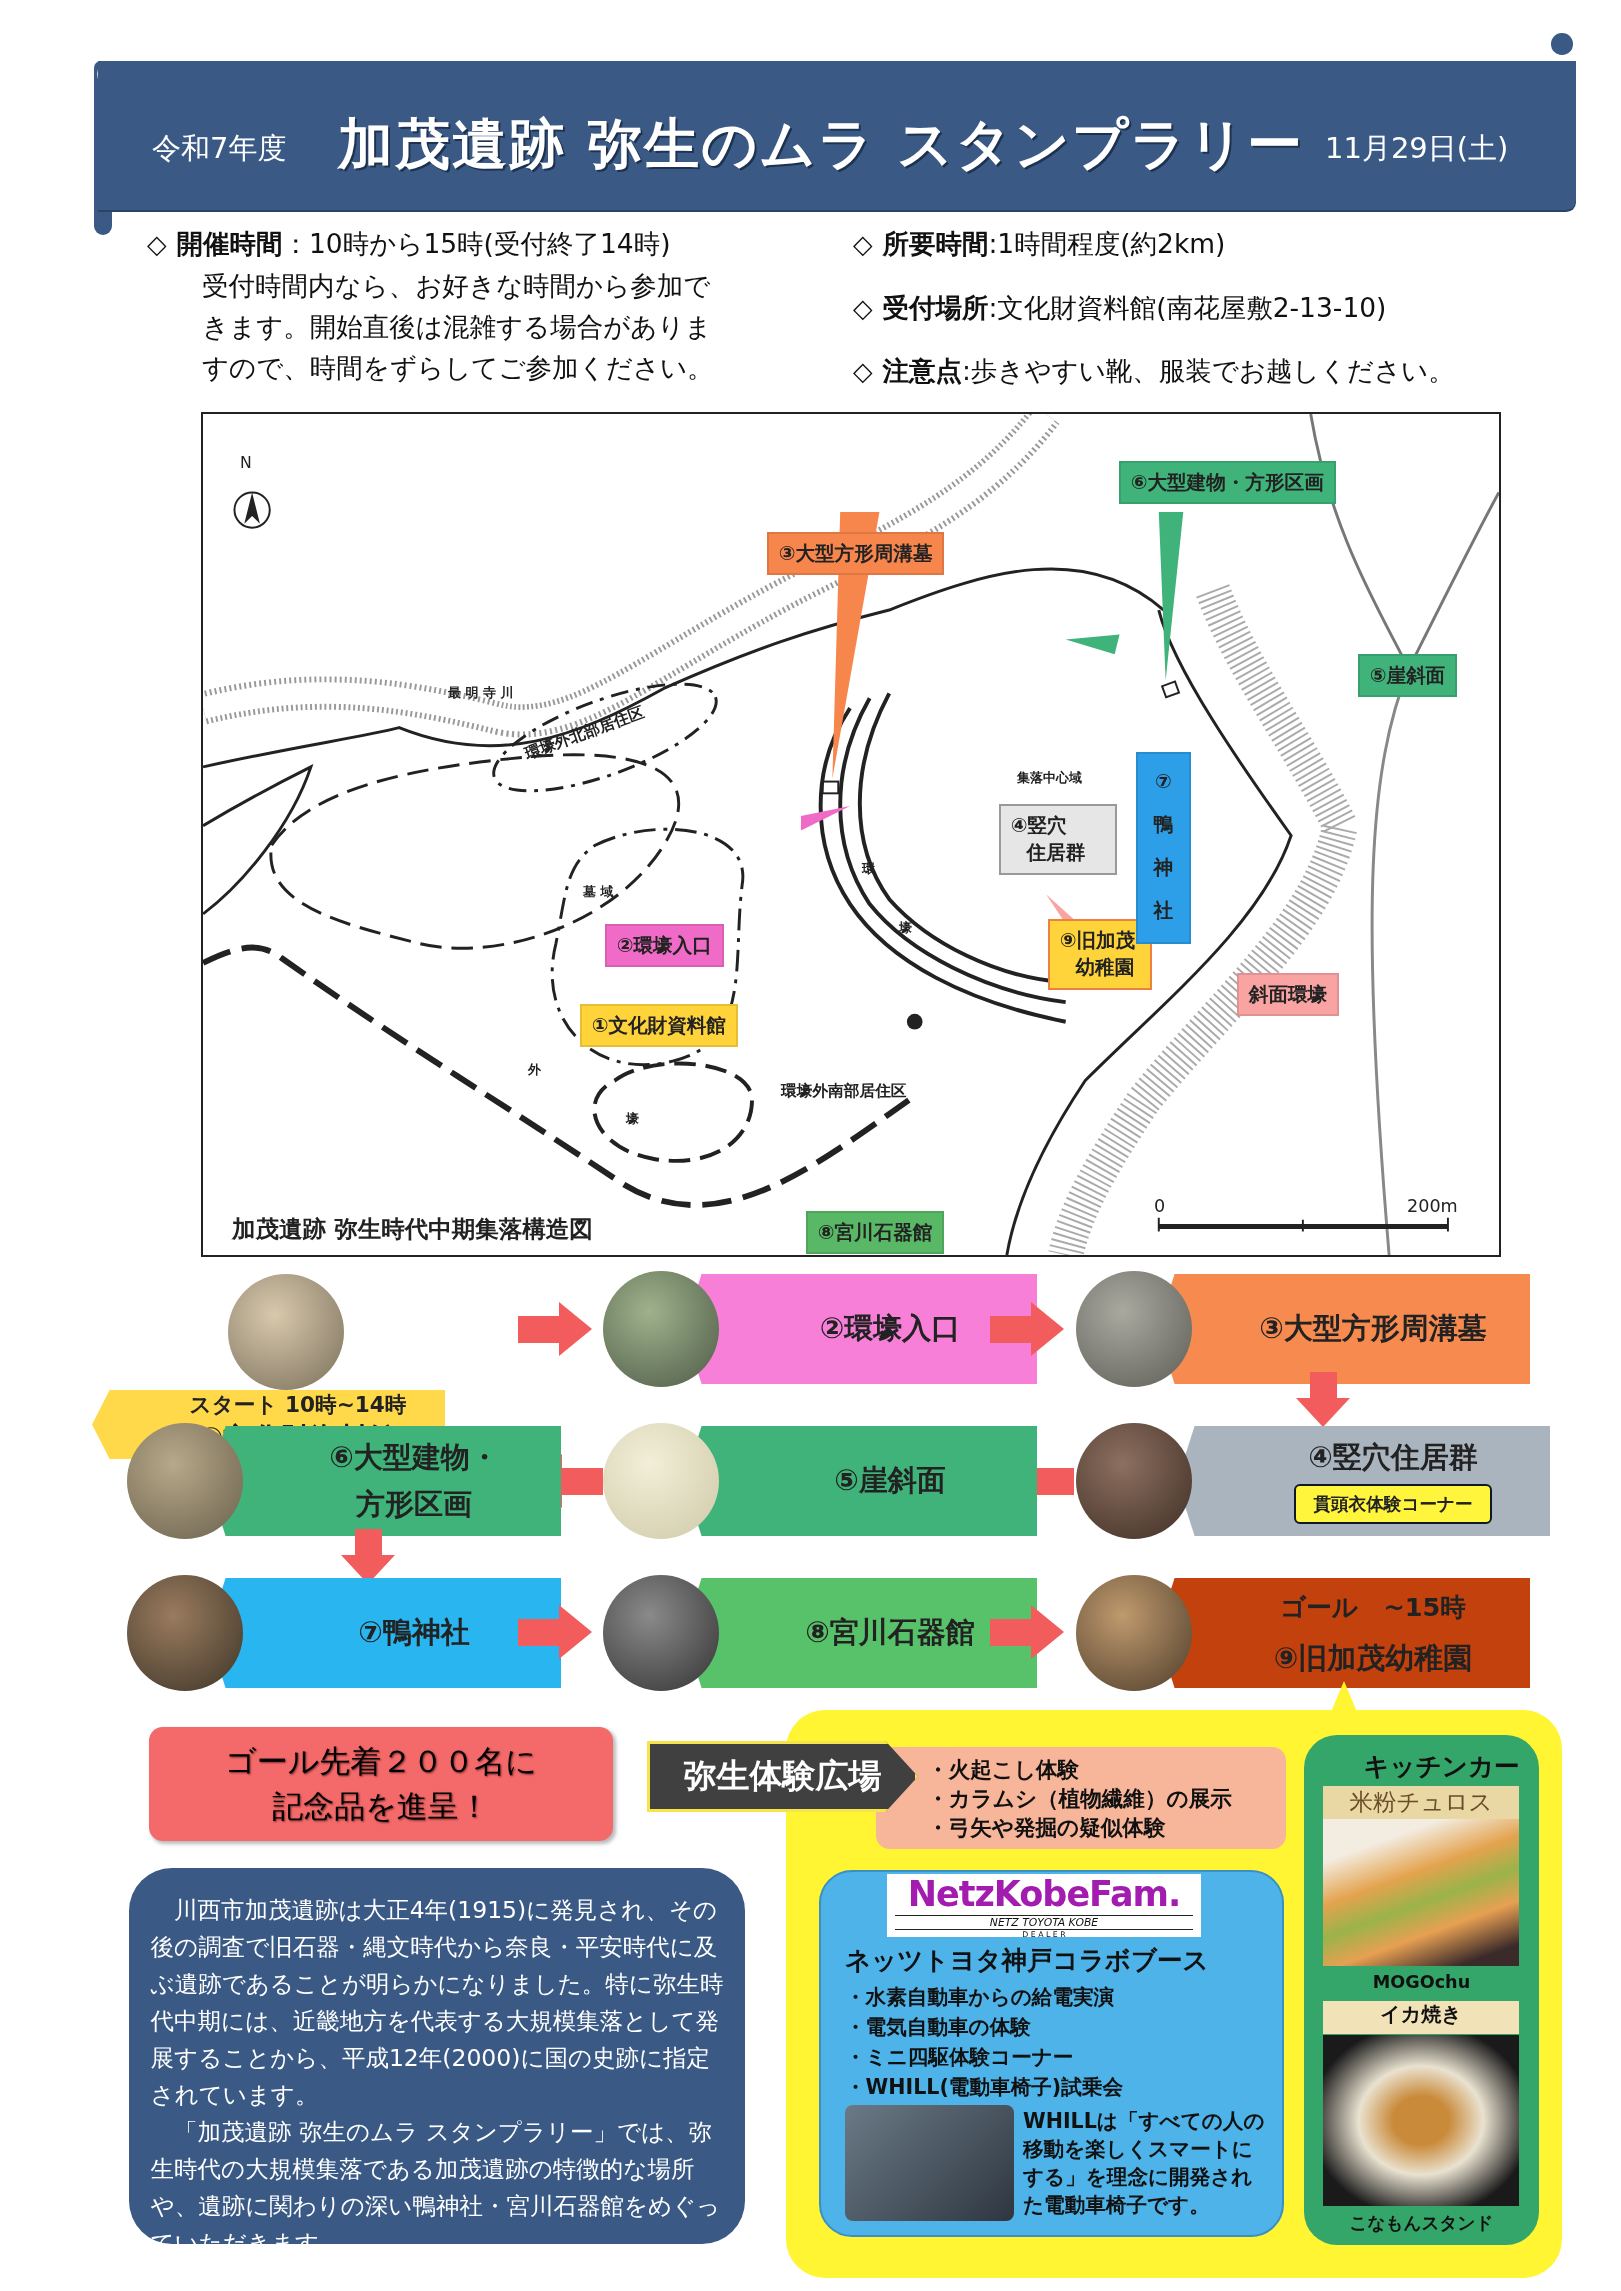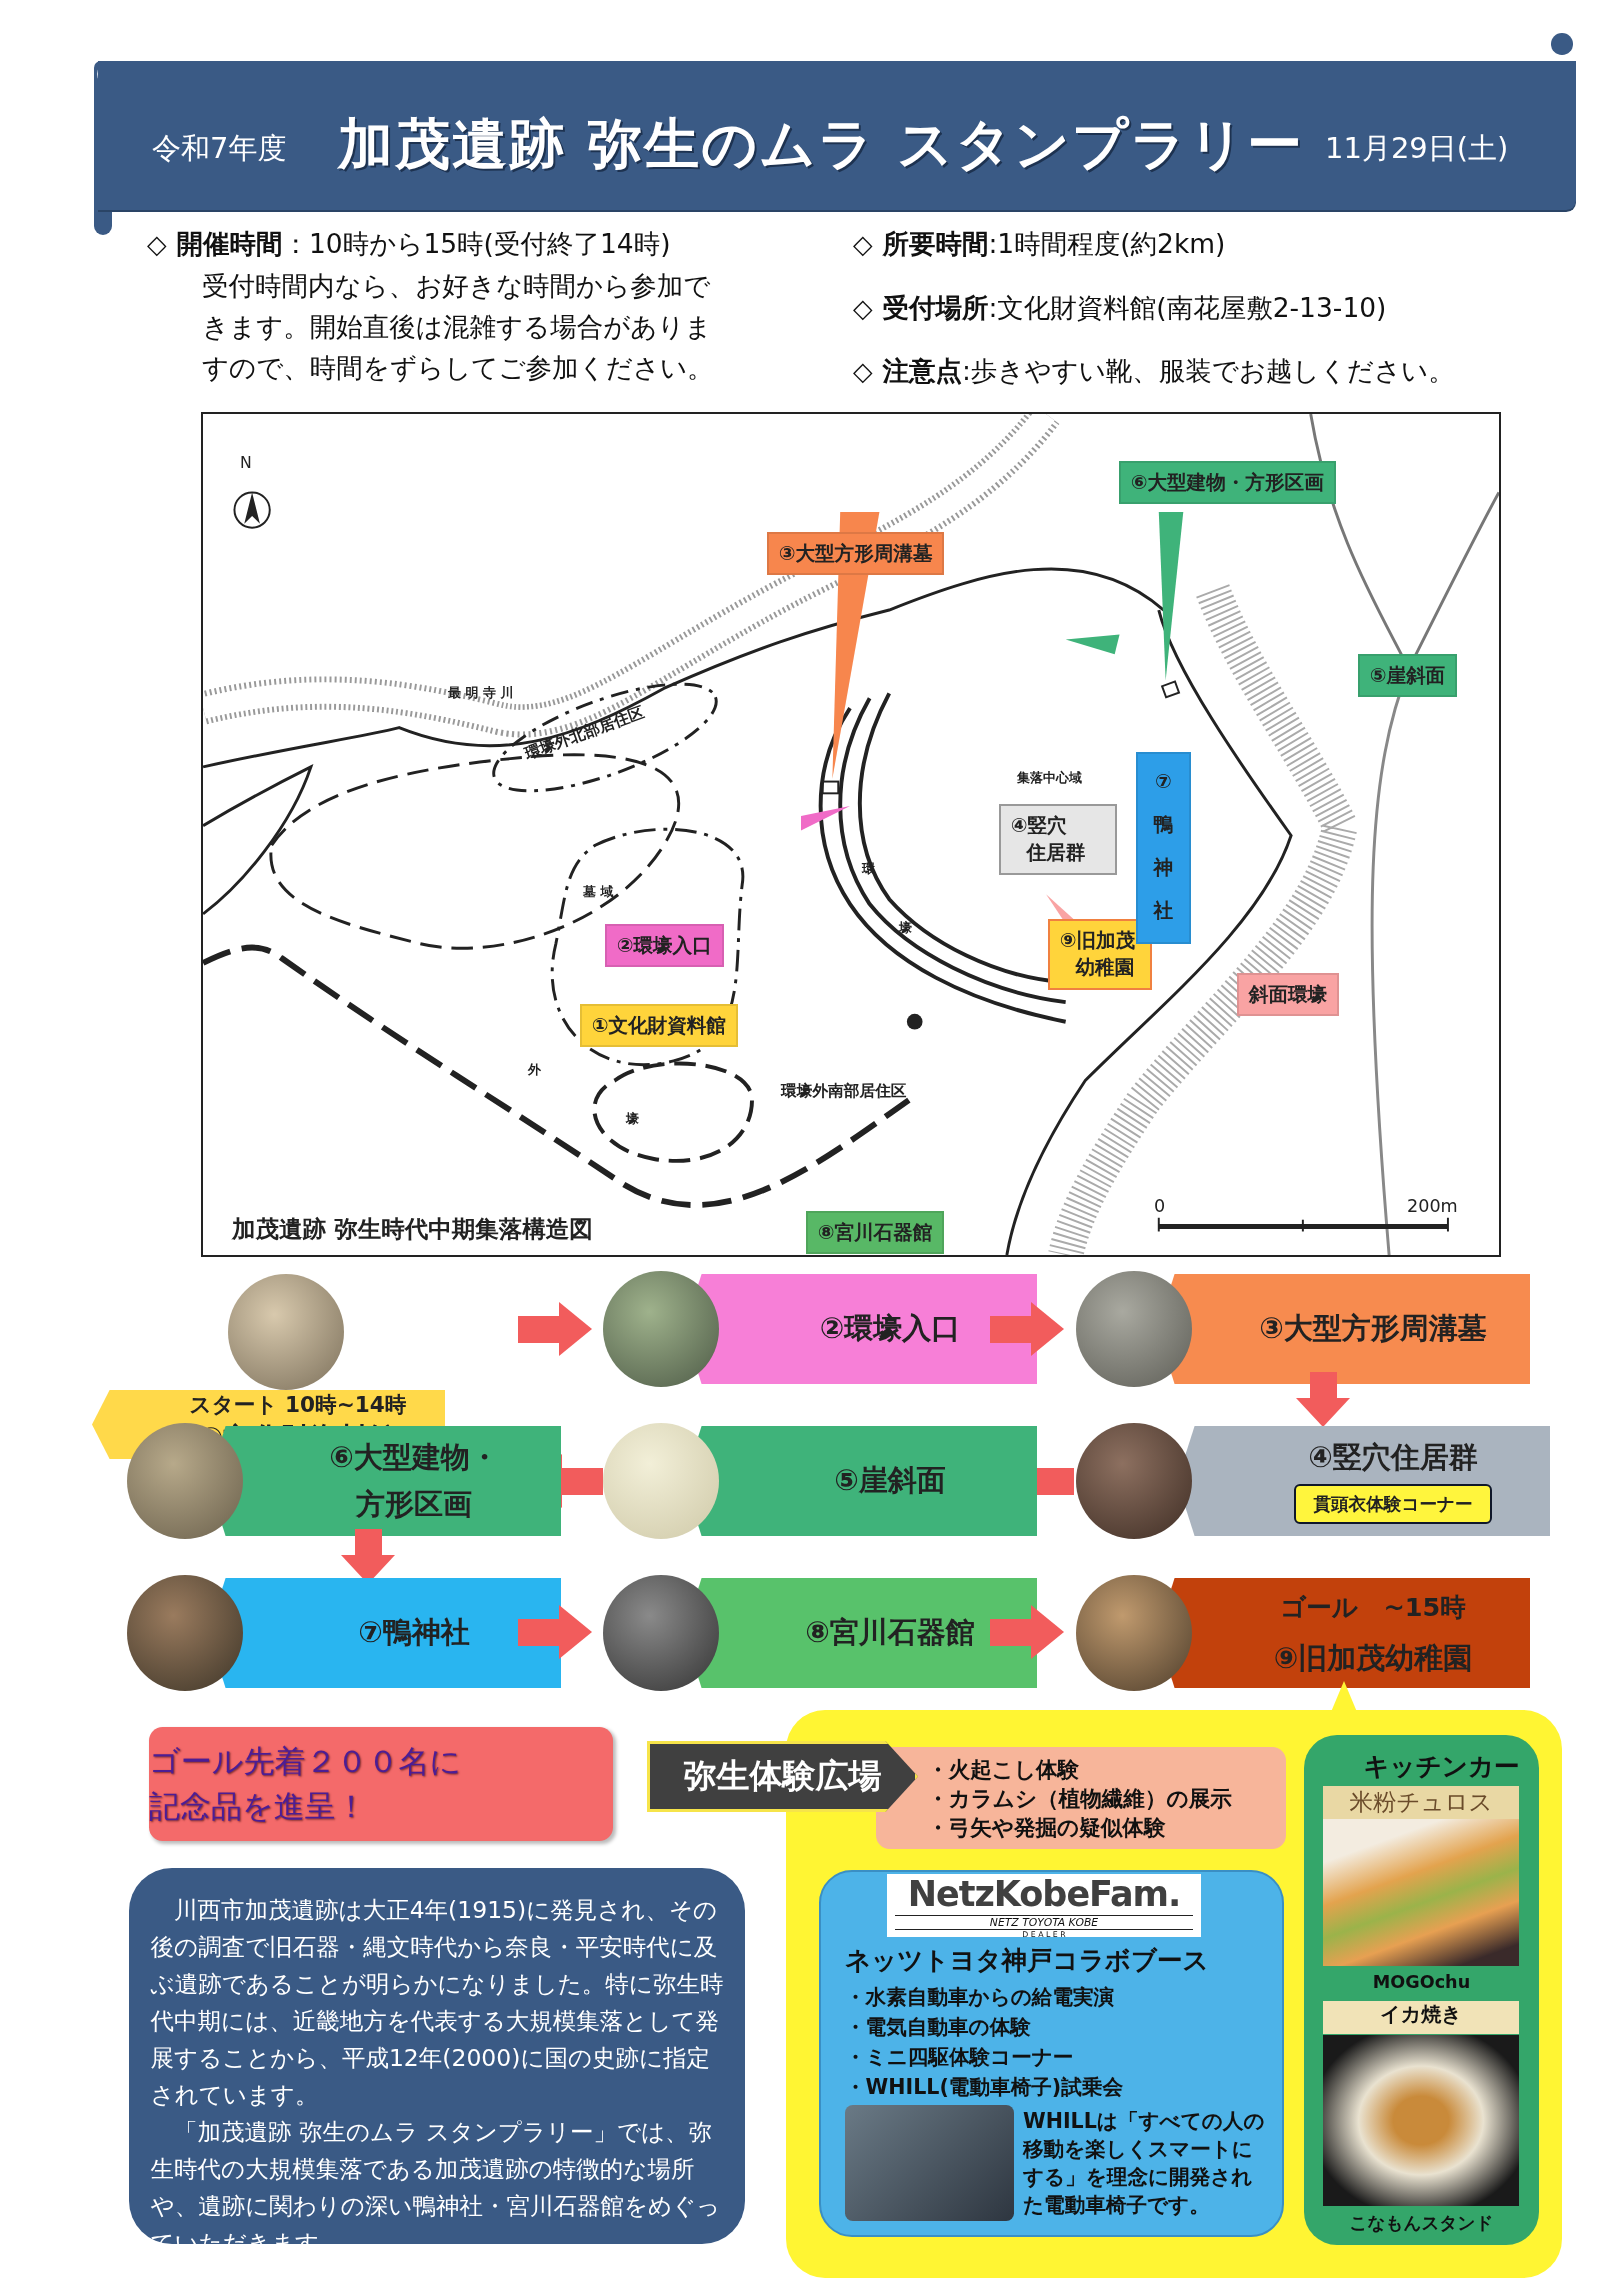--- a/index.html
+++ b/index.html
@@ -32,21 +32,21 @@
   .arrow-r:before{content:"";position:absolute;left:0;top:13.7px;width:43px;height:27.4px;background:#f25c5c;}
   .arrow-r:after{content:"";position:absolute;left:41px;top:0;border-left:33px solid #f25c5c;border-top:27.4px solid transparent;border-bottom:27.4px solid transparent;}
   .arrow-l{position:absolute;width:74px;height:55px;transform:scaleX(-1);}
   .arrow-l:before{content:"";position:absolute;left:0;top:13.7px;width:43px;height:27.4px;background:#f25c5c;}
   .arrow-l:after{content:"";position:absolute;left:41px;top:0;border-left:33px solid #f25c5c;border-top:27.4px solid transparent;border-bottom:27.4px solid transparent;}
   .arrow-d{position:absolute;width:55px;height:55px;}
   .arrow-d:before{content:"";position:absolute;left:13.7px;top:0;width:27.4px;height:27.4px;background:#f25c5c;}
   .arrow-d:after{content:"";position:absolute;left:0;top:25.5px;border-top:29px solid #f25c5c;border-left:27.4px solid transparent;border-right:27.4px solid transparent;}
   
   #prize{left:149px;top:1727px;width:464px;height:114px;background:#f46a6a;border-radius:13.7px;box-shadow:2.9px 2.9px 3.9px #bbb;
-         color:#4c1d95;font-size:31px;line-height:45px;padding-top:11.8px;box-sizing:border-box;text-shadow:1px 1px 2px #7a2a2a;}
+         color:#000000;font-size:31px;text-align:center;line-height:45px;padding-top:11.8px;box-sizing:border-box;text-shadow:1px 1px 2px #7a2a2a;}
   #about{left:129px;top:1868px;width:616px;height:376px;background:#3a5a85;border-radius:43px 43px 43px 43px;color:#fff;
          font-size:23.5px;line-height:37px;padding:23.5px 21.6px;box-sizing:border-box;}
   #about p{margin:0;text-indent:1em;}
   #yellow{left:786px;top:1710px;width:776px;height:568px;background:#fff533;border-radius:39px;}
   #yayoi-tag{left:647px;top:1741px;width:265px;height:65px;background:#404040;color:#fff;font-size:33px;font-weight:bold;
              display:flex;align-items:center;justify-content:center;clip-path:polygon(0 0,88% 0,100% 50%,88% 100%,0 100%);border:3.9px solid #f6e44a;}
   #yayoi-list{left:876px;top:1747px;width:410px;height:102px;background:#f7b59a;border-radius:13.7px;font-size:21.6px;font-weight:bold;
               line-height:29px;padding:7.8px 0 0 51px;box-sizing:border-box;}
   #netz{left:819px;top:1870px;width:461px;height:363px;background:#4db3e8;border-radius:33px;border:2.9px solid #3a8fc4;}
   #netz-logo{left:887px;top:1874px;width:314px;height:63px;background:#fff;}
@@ -241,21 +241,21 @@
 
 <div class="abs" id="yayoi-list">
   <div>・火起こし体験</div>
   <div>・カラムシ（植物繊維）の展示</div>
   <div>・弓矢や発掘の疑似体験</div>
 </div>
 <div class="abs" id="yayoi-tag">弥生体験広場</div>
 
 <div class="abs" id="netz"></div>
 <div class="abs" id="netz-logo">
-  <div style="text-align:center;font-size:35px;font-weight:bold;color:#404040;line-height:41px;letter-spacing:-1px;">NetzKobeFam.</div>
+  <div style="text-align:center;font-size:35px;font-weight:bold;color:#a21caf;line-height:41px;letter-spacing:-1px;">NetzKobeFam.</div>
   <div style="text-align:center;font-size:10.8px;font-style:italic;border-top:1px solid #222;border-bottom:1px solid #222;margin:0 7.8px;">NETZ TOYOTA KOBE</div>
   <div style="text-align:center;font-size:7.8px;">D E A L E R</div>
 </div>
 <div class="abs" style="left:845px;top:1943px;font-size:25.5px;font-weight:bold;">ネッツトヨタ神戸コラボブース</div>
 <div class="abs" style="left:845px;top:1982px;font-size:20.6px;font-weight:bold;line-height:30px;">
   <div>・水素自動車からの給電実演</div>
   <div>・電気自動車の体験</div>
   <div>・ミニ四駆体験コーナー</div>
   <div>・WHILL(電動車椅子)試乗会</div>
 </div>

